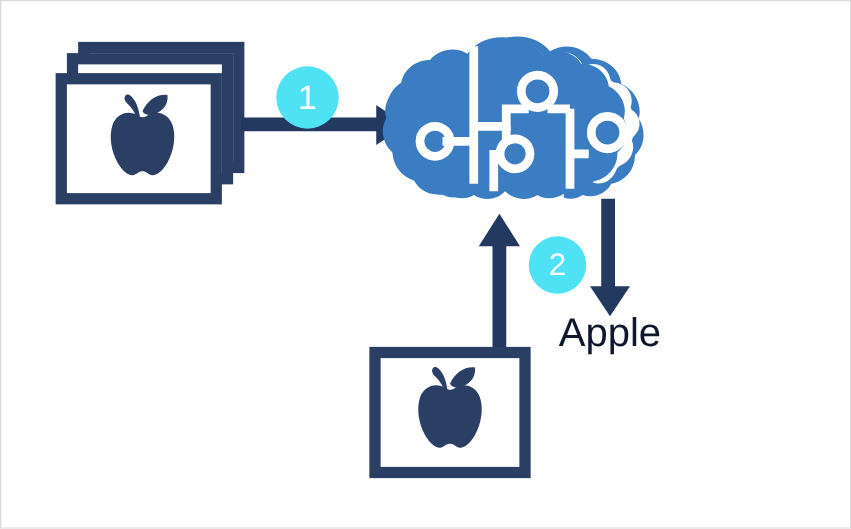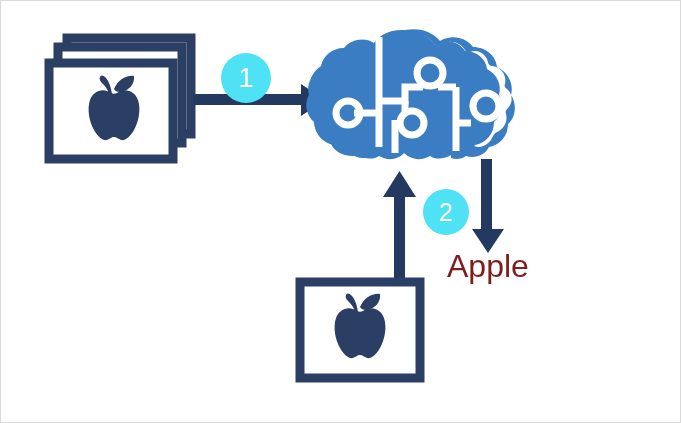--- a/index.html
+++ b/index.html
@@ -50,21 +50,21 @@
     width: 46px;
     height: 46px;
     font-size: 25px;
   }
   #apple-label {
     position: absolute;
     left: 446px;
     top: 247px;
     font-family: "Liberation Sans", sans-serif;
     font-size: 32px;
-    color: #7f1d1d;
+    color: #0f172a;
     letter-spacing: 0px;
     white-space: nowrap;
   }
 </style>
 </head>
 <body>
 
 <div id="canvas">
 
   <svg class="layer" viewBox="0 0 681 423" xmlns="http://www.w3.org/2000/svg">

